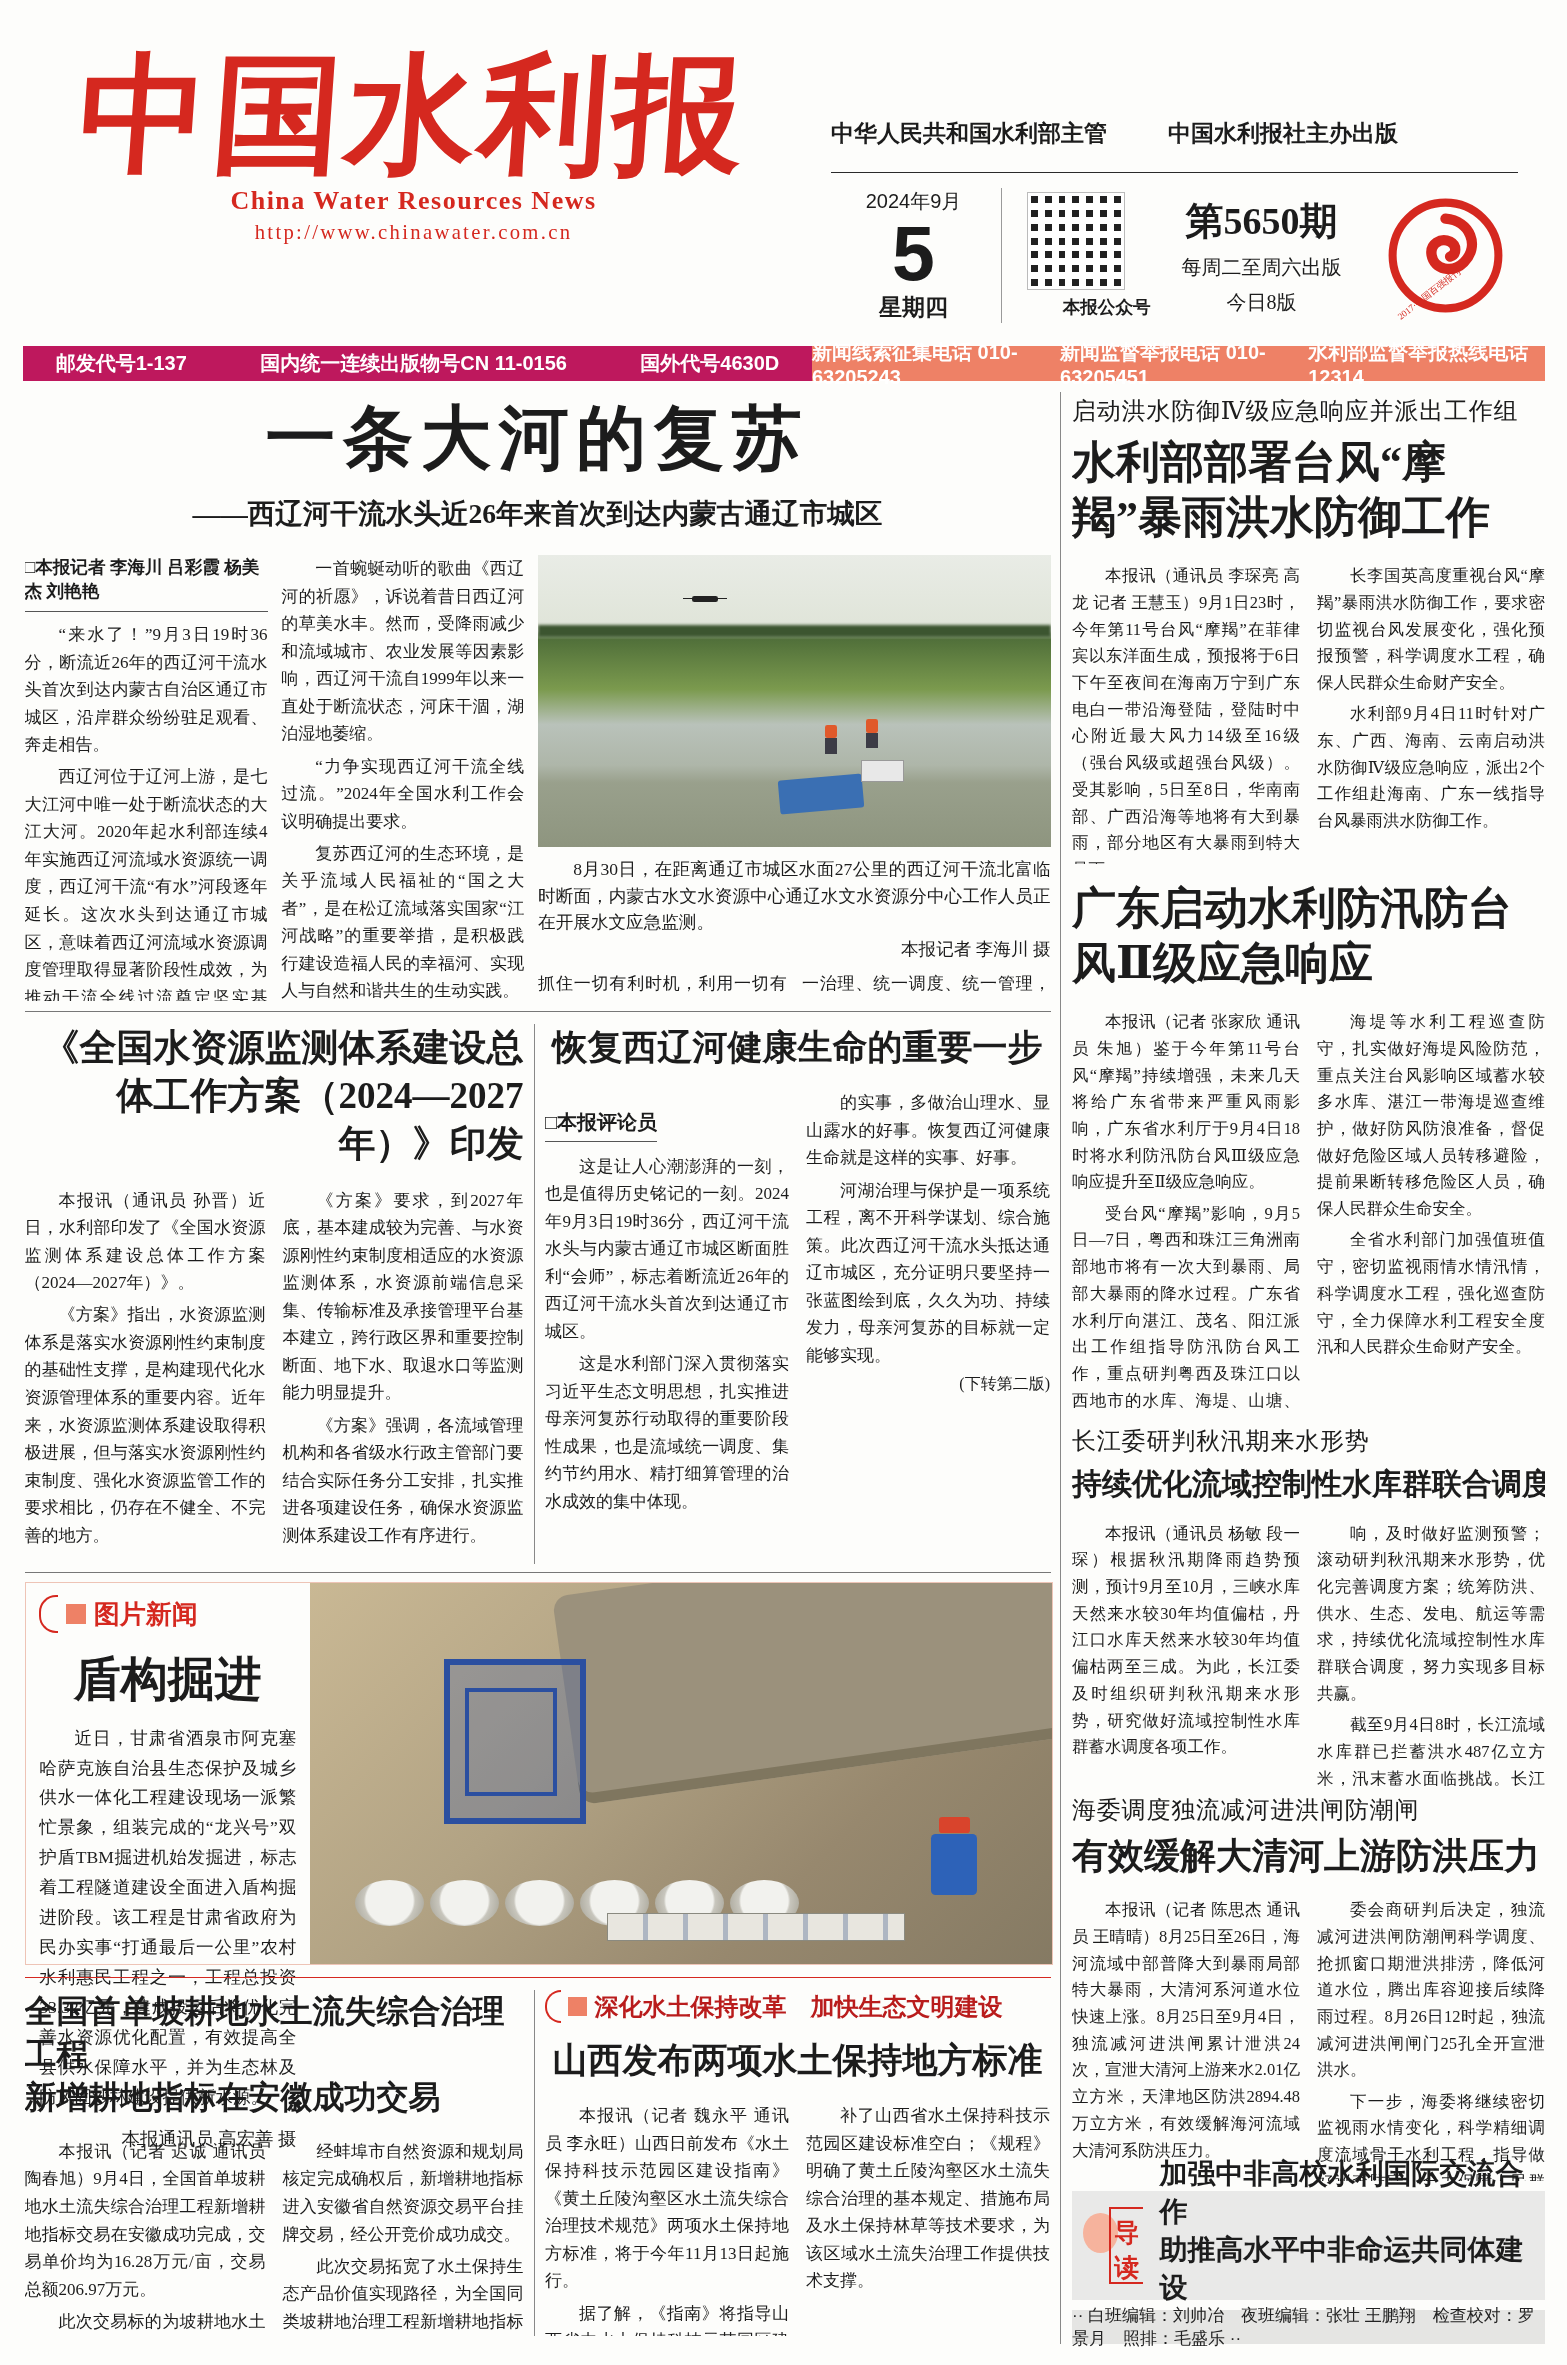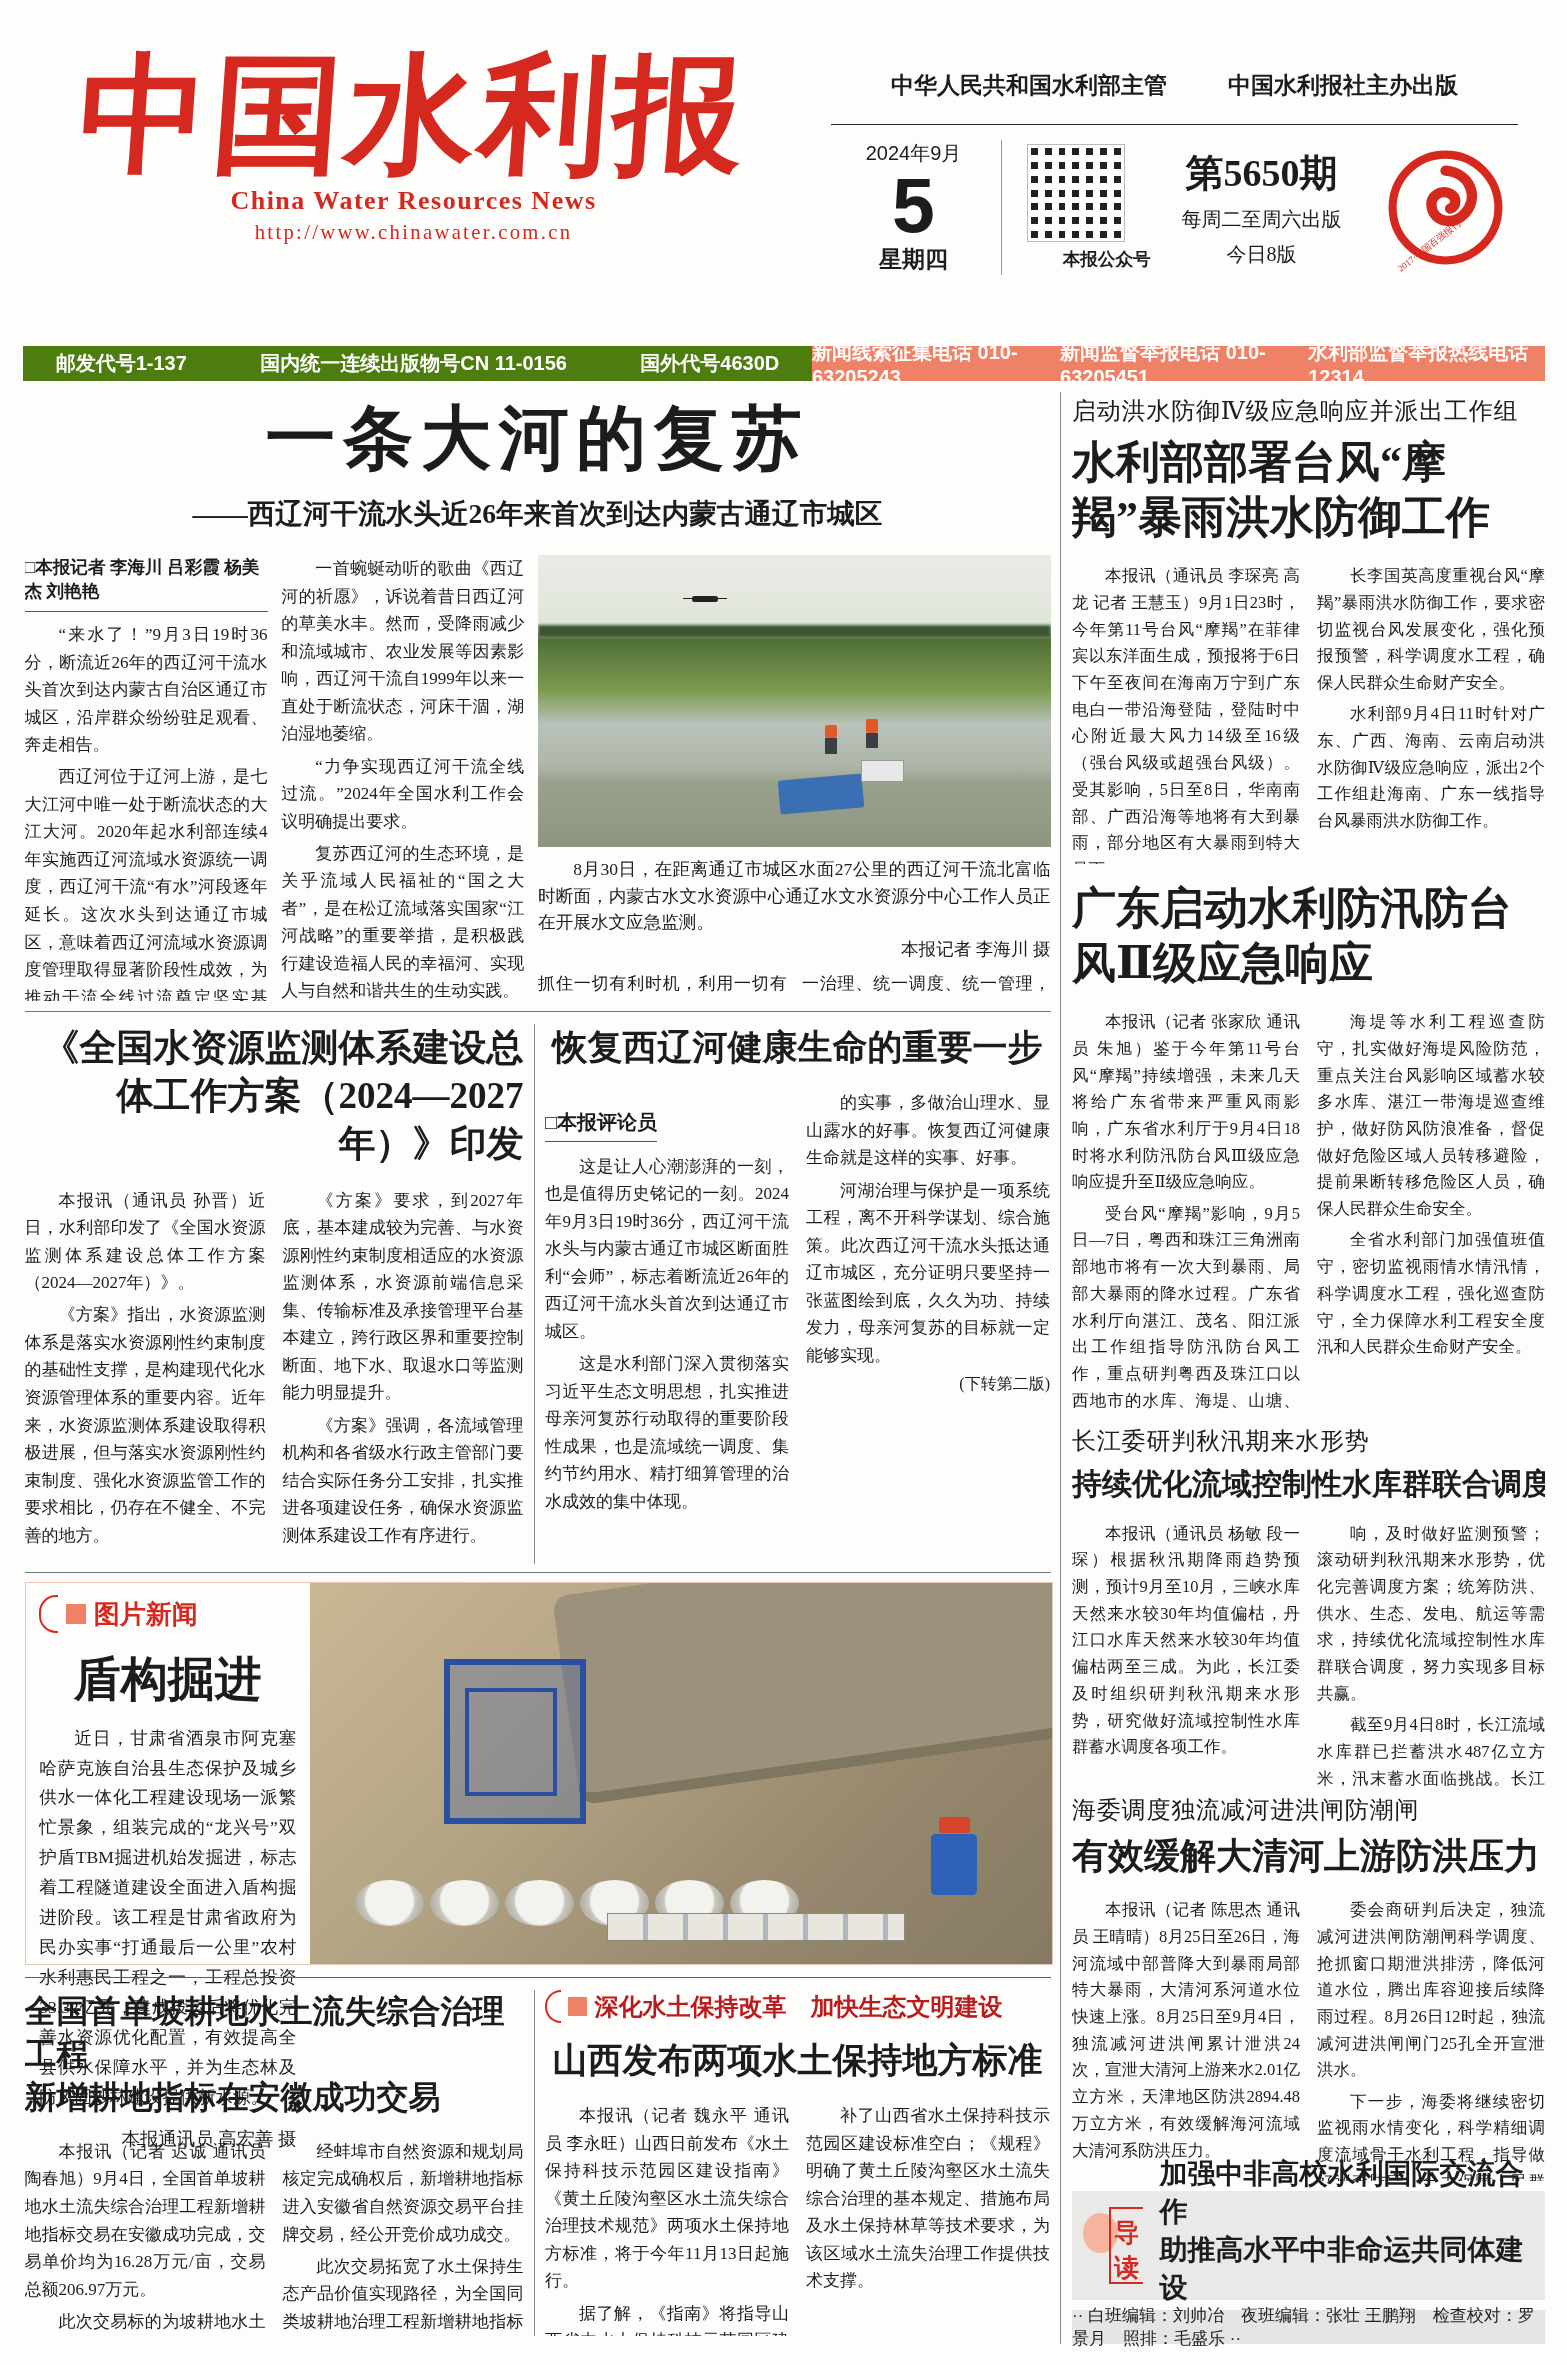--- a/index.html
+++ b/index.html
@@ -5,22 +5,22 @@
   html,body{margin:0;padding:0;background:#888;}
   .page{position:relative;width:1568px;height:2366px;background:#fdfdfb;margin:0 auto;
         font-family:"Liberation Serif","DejaVu Serif",serif;color:#1c1c1c;overflow:hidden;}
   
   .masthead{position:absolute;left:46px;top:46px;width:735px;height:302px;text-align:center;}
   .mast-title{font-size:129px;line-height:1.05;font-weight:900;color:#d5281f;
               font-family:"DejaVu Serif",serif;letter-spacing:4.6px;transform:skewX(-4deg);white-space:nowrap;}
   .mast-en{margin-top:4.6px;font-size:26px;font-weight:bold;color:#d5281f;letter-spacing:1.5px;}
   .mast-url{margin-top:4.6px;font-size:20.7px;color:#d5281f;letter-spacing:2.3px;}
   .hdr-right{position:absolute;left:831px;top:70px;width:687px;}
-  .hr-row1{display:flex;justify-content:center;gap:61px;font-size:23px;font-weight:bold;
-           font-family:"Liberation Sans",sans-serif;padding-bottom:23px;border-bottom:1.5px solid #2a2a2a;}
+  .hr-row1{display:flex;justify-content:flex-start;gap:61px;font-size:23px;font-weight:bold;
+           font-family:"Liberation Sans",sans-serif;padding-bottom:23px;border-bottom:1.5px solid #2a2a2a;margin-top:48px;}
   .hr-row2{display:flex;align-items:center;margin-top:15.3px;}
   .date-block{width:165px;text-align:center;border-right:1.5px solid #9a9a9a;padding-right:4.6px;}
   .d-ym{font-size:20px;font-weight:normal;font-family:"Liberation Sans",sans-serif;}
   .d-day{font-size:77px;font-weight:900;line-height:1.0;font-family:"Liberation Sans",sans-serif;}
   .d-week{font-size:23px;font-weight:bold;font-family:"Liberation Sans",sans-serif;}
   .qr-block{width:149px;text-align:right;}
   .qr{width:90px;height:90px;margin:0 auto;border:3.8px solid #fff;outline:0.8px solid #bbb;
       background-image:repeating-linear-gradient(0deg,#111 0 6.9px,#fff 6.9px 13.8px),
                        repeating-linear-gradient(90deg,#111 0 6.9px,#fff 6.9px 13.8px);
       background-blend-mode:screen;}
@@ -28,21 +28,21 @@
   .issue-block{width:222px;text-align:center;}
   .issue-no{font-size:38px;font-weight:900;}
   .issue-sub{font-size:20px;margin-top:7.7px;}
   .logo-block{flex:1;display:flex;justify-content:center;align-items:center;}
   .logo-circle{position:relative;width:115px;height:115px;}
   .logo-circle svg{width:115px;height:115px;}
   .logo-text{position:absolute;left:3.1px;bottom:12.2px;font-size:9.2px;color:#d5281f;transform:rotate(-38deg);white-space:nowrap;}
   
   .infobar{position:absolute;left:23px;top:346px;width:1522px;height:35px;display:flex;
            font-family:"Liberation Sans",sans-serif;}
-  .ib-left{width:789px;background:#4d7c0f;color:#fff;display:flex;align-items:center;
+  .ib-left{width:789px;background:#be185d;color:#fff;display:flex;align-items:center;
            justify-content:space-around;font-size:20px;font-weight:bold;gap:8px;}
   .ib-right{flex:1;background:#ee8166;color:#fff;display:flex;align-items:center;
             justify-content:space-around;font-size:20px;font-weight:bold;}
   
   .hairline{position:absolute;border-top:0.8px solid #777;}
   .vline{position:absolute;border-left:0.8px solid #888;}
   .redline{position:absolute;border-top:1.5px solid #d5281f;}
   .body-text p{margin:0 0 4.6px 0;font-size:17px;line-height:1.62;text-align:justify;text-indent:2em;}
   .two-col{display:flex;gap:17px;margin-top:18.4px;}
   .two-col>div{flex:1;min-width:0;}

